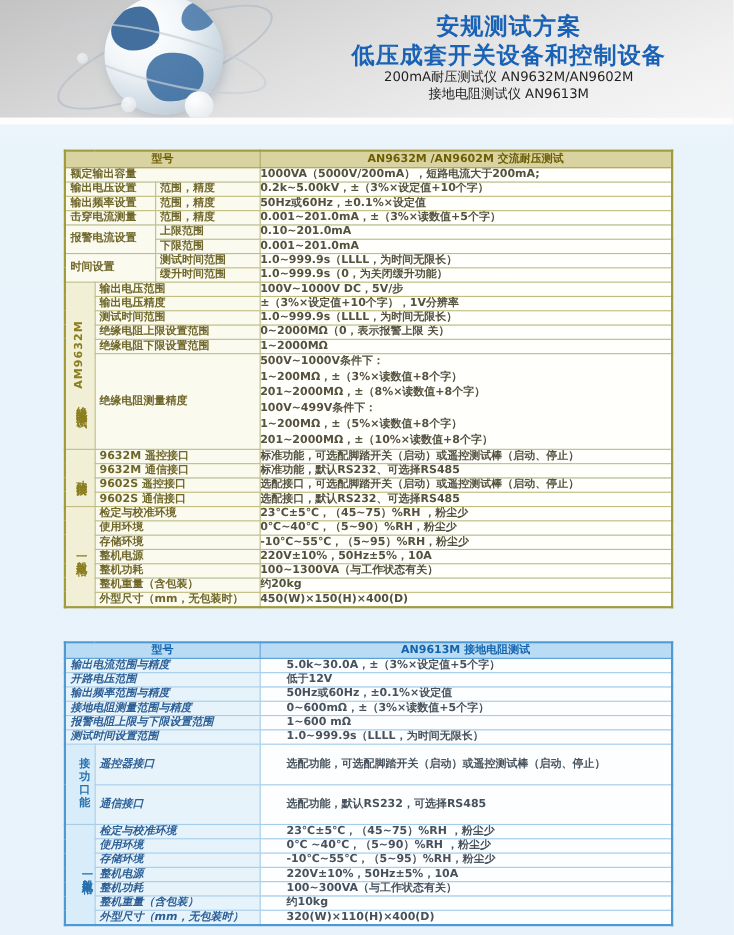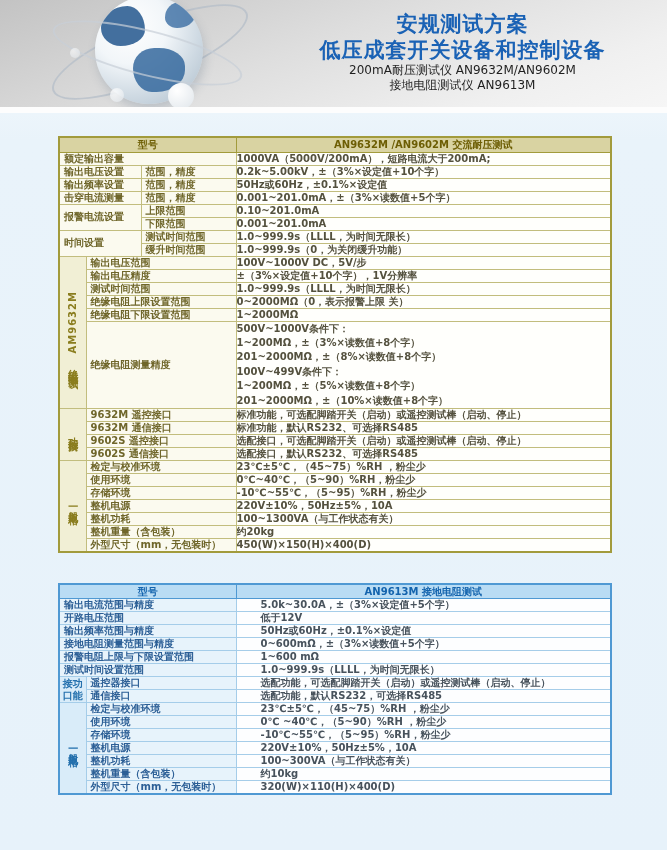--- a/index.html
+++ b/index.html
@@ -46,22 +46,22 @@
   .t1 td { border:1px solid #c2bd7e; }
   .t1 .th td { background:#d9d3a2; color:#6d5e04; border-color:#a29b3c; }
   .t1 .lbl { background:#fbfaef; color:#6f662a; }
   .t1 .grp { background:#f1efd5; color:#8a7d1e; text-align:center; padding:0; }
   .t1 .val { background:#fffffc; color:#54513e; padding-left:0; }
 
   
   .t2 { border:2px solid #4f99d3; margin-top:30px; }
   .t2 td { border:1px solid #a5cde9; }
   .t2 .th td { background:#b9dcf4; color:#1363ad; border-color:#4f99d3; }
-  .t2 .lbl { background:#e7f3fb; color:#2c5f96; }
-  .t2 .grp { background:#d9ecf9; color:#2470ad; text-align:center; padding:0; }
+  .t2 .lbl { background:#e7f3fb; color:#2c5f96;font-style:italic; }
+  .t2 .grp { background:#d9ecf9; color:#2470ad; text-align:center; padding:12px; }
   .t2 .val { background:#fdfeff; color:#47525c; padding-left:24px; }
 
   .multiline { white-space:pre-line !important; line-height:14.4px; height:87px; }
   .grp-inner { display:flex; flex-direction:column; align-items:center; justify-content:center; gap:8px; }
   .rot { writing-mode:vertical-rl; transform:rotate(180deg); font-size:10px; letter-spacing:1px; }
   .vstack { writing-mode:vertical-rl; text-orientation:upright; letter-spacing:2px; font-size:10px; }
   .pre { white-space:pre-line; line-height:12px; }
 </style>
 </head>
 <body>

